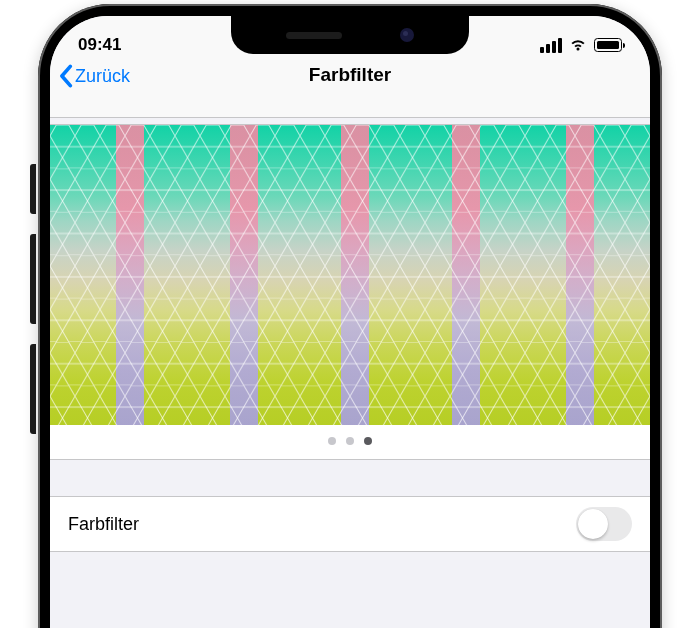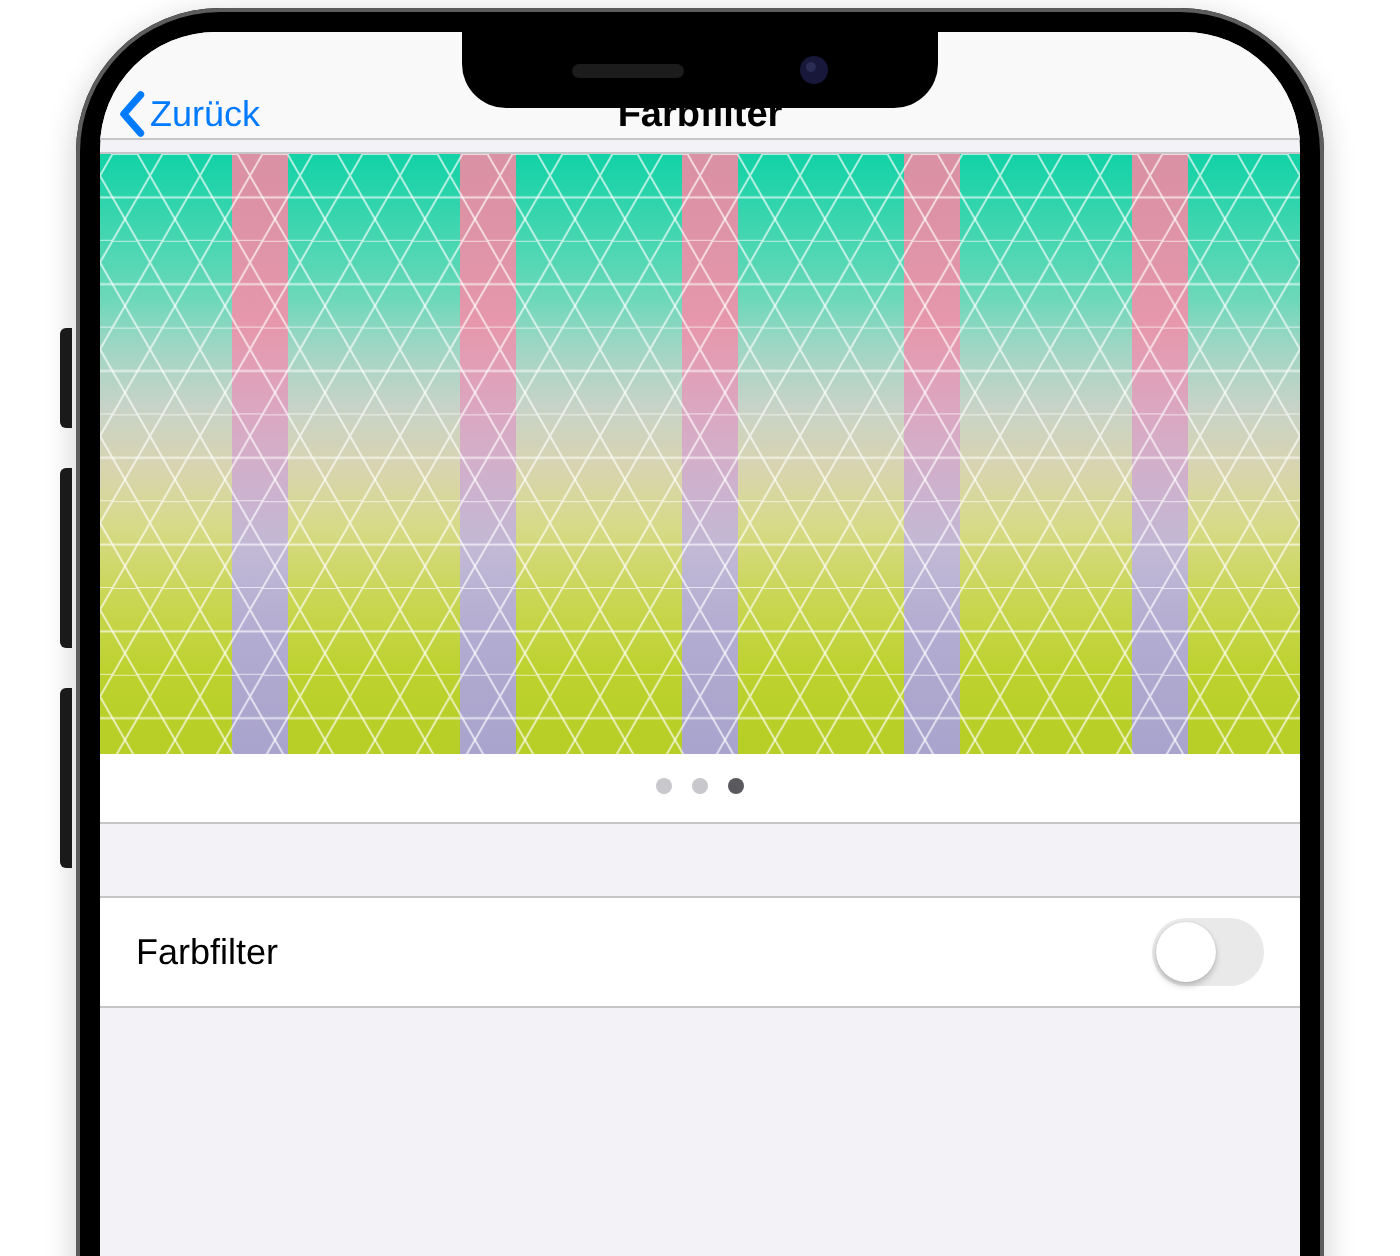--- a/index.html
+++ b/index.html
@@ -24,21 +24,21 @@
 .signal span:nth-child(1){height:6px}
 .signal span:nth-child(2){height:9px}
 .signal span:nth-child(3){height:12px}
 .signal span:nth-child(4){height:15px}
 .wifi{width:18px;height:14px}
 .battery{width:28px;height:14px;border:1.5px solid #000;border-radius:3.5px;position:relative}
 .battery::before{content:"";position:absolute;right:-4px;top:3.5px;width:2.5px;height:5px;background:#000;border-radius:0 2px 2px 0}
 .battery::after{content:"";position:absolute;left:1.5px;top:1.5px;width:22px;height:8px;background:#000;border-radius:1.5px}
 
 
-.nav{height:54px;background:#f9f9f9;border-bottom:.5px solid #c6c6c8;display:flex;align-items:flex-end;position:relative;padding:0 8px}
+.nav{height:54px;background:#f9f9f9;border-bottom:.5px solid #c6c6c8;display:flex;align-items:flex-start;position:relative;padding:0 8px}
 .nav .back{display:flex;align-items:center;color:#007aff;font-size:18px;cursor:pointer}
 .nav .back svg{width:15px;height:24px;margin-right:2px}
 .nav .title{position:absolute;left:50%;transform:translateX(-50%);font-size:19px;font-weight:600;color:#000}
 
 
 .panel{background:#fff;border-top:.5px solid #c6c6c8;border-bottom:.5px solid #c6c6c8;margin-top:6px}
 .preview{height:300px;position:relative;overflow:hidden}
 
 
 .grad{position:absolute;inset:0;background:
@@ -70,20 +70,35 @@
 <body>
 
 <div class="phone">
   <div class="side-btn-2"></div>
   <div class="screen">
     <div class="notch">
       <div class="speaker"></div>
       <div class="camera"></div>
     </div>
 
+    <div class="status">
+      <div>09:41</div>
+      <div class="right">
+        <div class="signal">
+            <span></span>
+            <span></span>
+            <span></span>
+            <span></span>
+          </div>
+        <svg class="wifi" viewBox="0 0 20 15">
+            <path fill="#000" d="M10 13.6a1.7 1.7 0 100-3.4 1.7 1.7 0 000 3.4zM6 8.5l1.6 1.6a3.5 3.5 0 014.8 0L14 8.5a5.7 5.7 0 00-8 0zM2.7 5.2l1.6 1.6a8 8 0 0111.4 0l1.6-1.6a10.3 10.3 0 00-14.6 0z"></path>
+          </svg>
+        <div class="battery"></div>
+      </div>
+    </div>
 
     <div class="nav">
       <div class="back">
         <svg viewBox="0 0 12 20">
             <path fill="none" stroke="#007aff" stroke-width="3" stroke-linecap="round" stroke-linejoin="round" d="M10 2 3 10l7 8"></path>
           </svg>
         <span>Zurück</span>
       </div>
       <div class="title">Farbfilter</div>
     </div>

